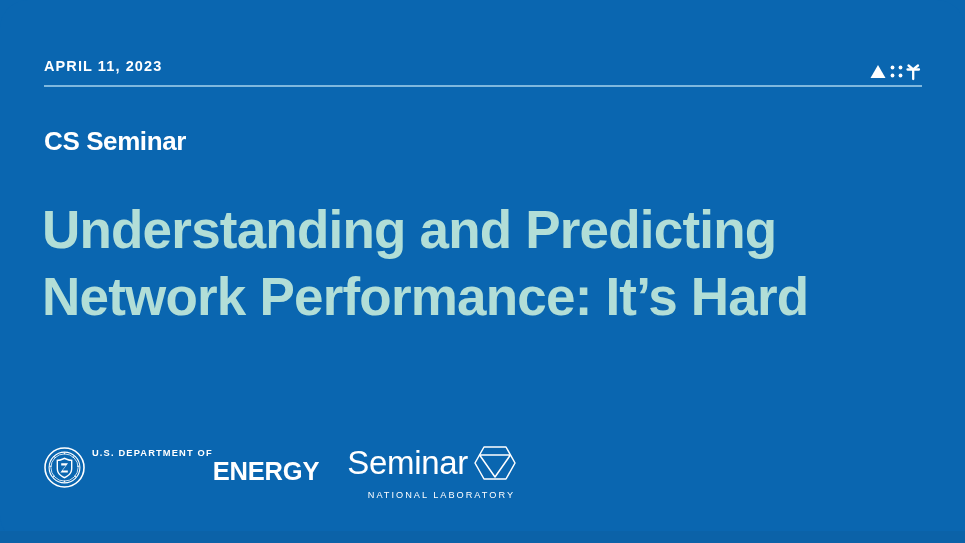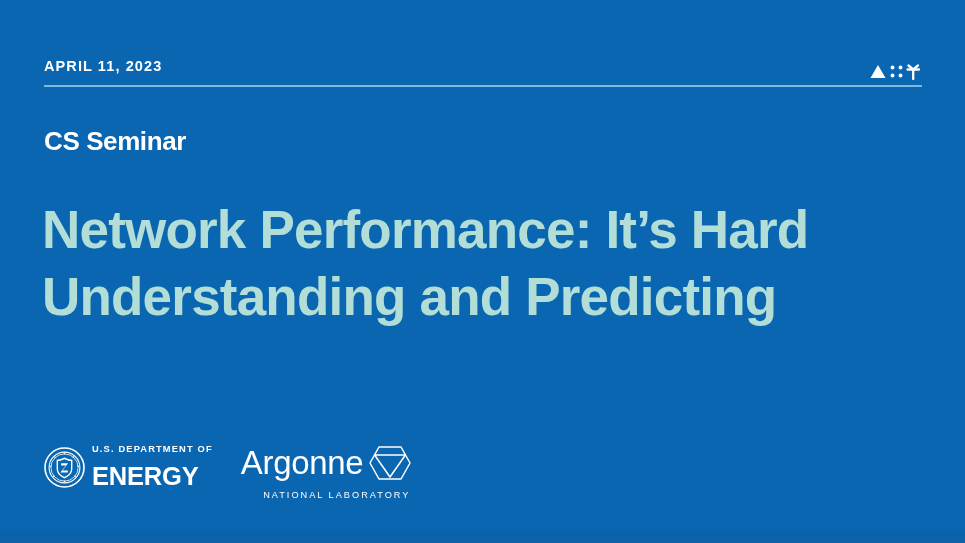--- a/index.html
+++ b/index.html
@@ -116,21 +116,21 @@
   }
   .doe-seal {
     width: 41px;
     height: 41px;
     flex: 0 0 41px;
   }
   .doe-seal svg { display: block; }
   .doe-words {
     margin-left: 7px;
     display: flex;
-    flex-direction: column;
+    flex-direction: row;
     justify-content: center;
     line-height: 1;
   }
   .doe-dept {
     font-size: 9.3px;
     font-weight: bold;
     letter-spacing: 1.15px;
     color: #ffffff;
     white-space: nowrap;
   }
@@ -209,22 +209,22 @@
           <line x1="45.2" y1="8.5" x2="40.5" y2="4.5"></line>
           <line x1="45.2" y1="8.5" x2="50" y2="4.5"></line>
         </g>
       </svg>
     </div>
   </div>
 
   <div class="eyebrow">CS Seminar</div>
 
   <div class="title">
+    <span class="title-line">Understanding and Predicting</span>
     <span class="title-line">Network Performance: It’s Hard</span>
-    <span class="title-line">Understanding and Predicting</span>
   </div>
 
   <div class="logos">
 
     <div class="doe-logo">
       <div class="doe-seal">
         <svg width="41" height="41" viewBox="0 0 41 41" xmlns="http://www.w3.org/2000/svg">
           <circle cx="20.5" cy="20.5" r="19.5" fill="none" stroke="#ffffff" stroke-width="1.6"></circle>
           <circle cx="20.5" cy="20.5" r="15.4" fill="none" stroke="#ffffff" stroke-width="1.1"></circle>
           <circle cx="20.5" cy="20.5" r="13.6" fill="none" stroke="#ffffff" stroke-width="0.8"></circle>
@@ -247,21 +247,21 @@
       </div>
       <div class="doe-words">
         <div class="doe-dept">U.S. DEPARTMENT OF</div>
         <div class="doe-energy">ENERGY</div>
       </div>
     </div>
 
     <div class="argonne-logo">
       <div class="argonne-stack">
         <div class="argonne-top">
-          <div class="argonne-word">Argonne</div>
+          <div class="argonne-word">Seminar</div>
           <div class="argonne-hex">
             <svg width="44" height="38" viewBox="0 0 44 38" xmlns="http://www.w3.org/2000/svg">
               <g fill="none" stroke="#ffffff" stroke-width="1.5" stroke-linejoin="round">
                 <polygon points="11,3 33,3 42,19 33,35 11,35 2,19"></polygon>
                 <polygon points="6.6,11 37.4,11 22,33"></polygon>
               </g>
             </svg>
           </div>
         </div>
         <div class="argonne-sub">NATIONAL LABORATORY</div>

